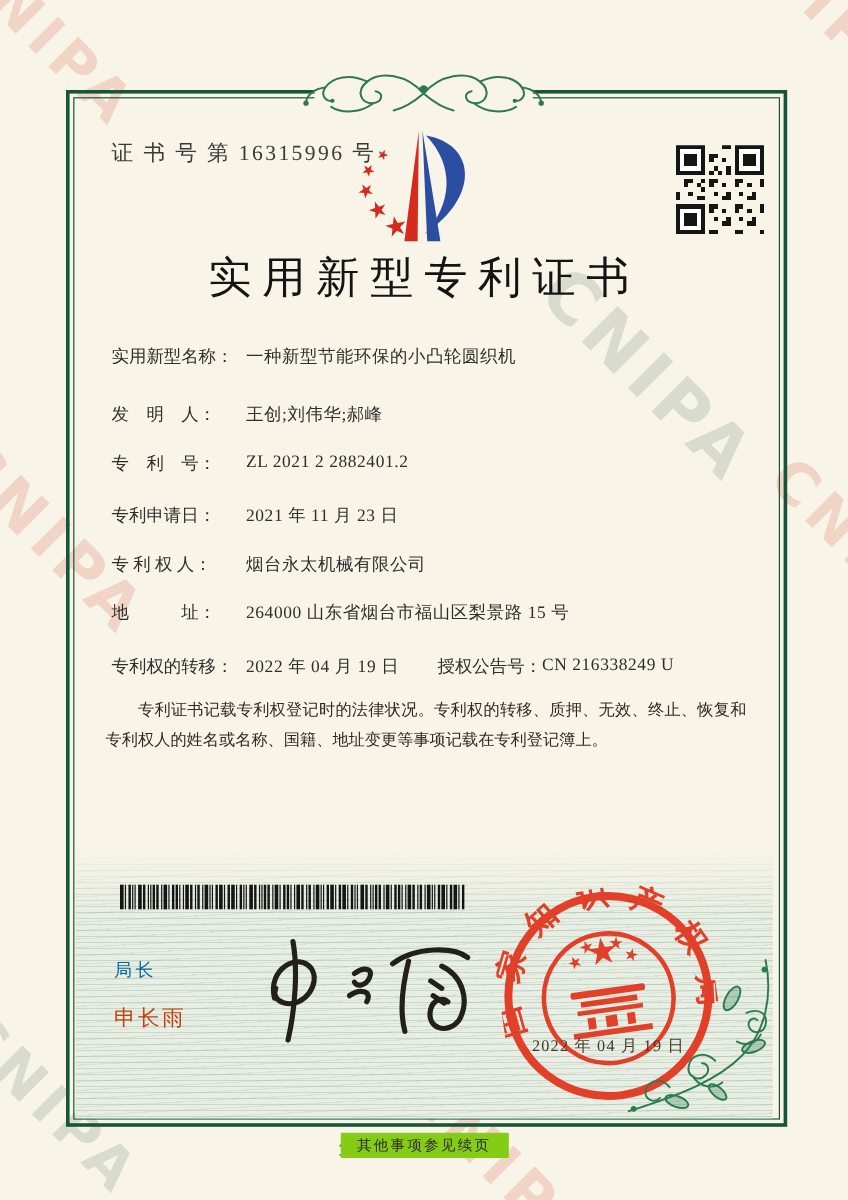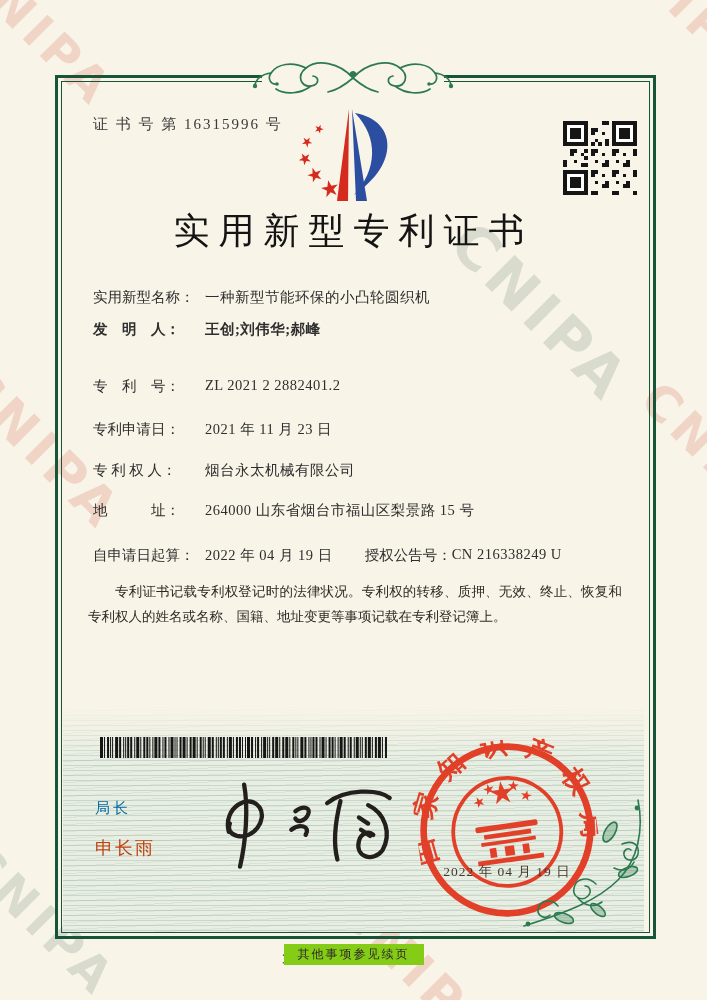--- a/index.html
+++ b/index.html
@@ -32,21 +32,21 @@
       repeating-linear-gradient(177deg, rgba(104,150,120,0.12) 0 1px, rgba(104,150,120,0) 1px 7px),
       #e8eee3;
   }
   .green-panel-fade{
     position:absolute;left:0;top:0;width:100%;height:55px;
     background:linear-gradient(#f9f4e8, rgba(249,244,232,0));
   }
   .content{position:absolute;inset:0;z-index:3;}
   .cert-no{
     position:absolute;left:93px;top:115px;
-    font-size:15px;letter-spacing:2px;color:#3a3a3a;
+    font-size:18px;letter-spacing:2px;color:#3a3a3a;
   }
   .page-title{
     position:absolute;left:55px;top:207px;width:597px;
     text-align:center;font-size:36px;font-weight:normal;color:#141414;
     letter-spacing:9px;
   }
   .field-row{position:absolute;left:93px;width:530px;font-size:14.5px;color:#2e2e2e;display:flex;}
   .field-label{flex:0 0 112px;white-space:nowrap;}
   .field-value{white-space:nowrap;letter-spacing:0.5px;text-align:center;}
   .grant-col2{margin-left:32px;display:flex;}
@@ -208,42 +208,42 @@
       <rect x="1" y="15" width="5" height="5" fill="#fff"></rect>
       <rect x="2" y="16" width="3" height="3"></rect>
     </svg>
 
   <div class="page-title">实用新型专利证书</div>
 
   <div class="field-row" style="top:288px;">
     <span class="field-label">实用新型名称：</span>
     <span class="field-value">一种新型节能环保的小凸轮圆织机</span>
   </div>
-  <div class="field-row" style="top:320px;font-weight:bold;">
+  <div class="field-row" style="top:336px;">
     <span class="field-label">发　明　人：</span>
     <span class="field-value">王创;刘伟华;郝峰</span>
   </div>
   <div class="field-row" style="top:377px;">
     <span class="field-label">专　利　号：</span>
     <span class="field-value">ZL 2021 2 2882401.2</span>
   </div>
   <div class="field-row" style="top:420px;">
     <span class="field-label">专利申请日：</span>
     <span class="field-value">2021 年 11 月 23 日</span>
   </div>
   <div class="field-row" style="top:461px;">
     <span class="field-label">专 利 权 人：</span>
     <span class="field-value">烟台永太机械有限公司</span>
   </div>
   <div class="field-row" style="top:501px;">
     <span class="field-label">地　　　址：</span>
     <span class="field-value">264000 山东省烟台市福山区梨景路 15 号</span>
   </div>
   <div class="field-row" style="top:546px;">
-    <span class="field-label">自申请日起算：</span>
+    <span class="field-label">专利权的转移：</span>
     <span class="field-value">2022 年 04 月 19 日</span>
     <span class="grant-col2">
       <span class="field-label" style="flex-basis:auto;">授权公告号：</span>
       <span class="field-value">CN 216338249 U</span>
     </span>
   </div>
 
   <div class="paragraphs">
     <p>专利证书记载专利权登记时的法律状况。专利权的转移、质押、无效、终止、恢复和专利权人的姓名或名称、国籍、地址变更等事项记载在专利登记簿上。</p>
   </div>

